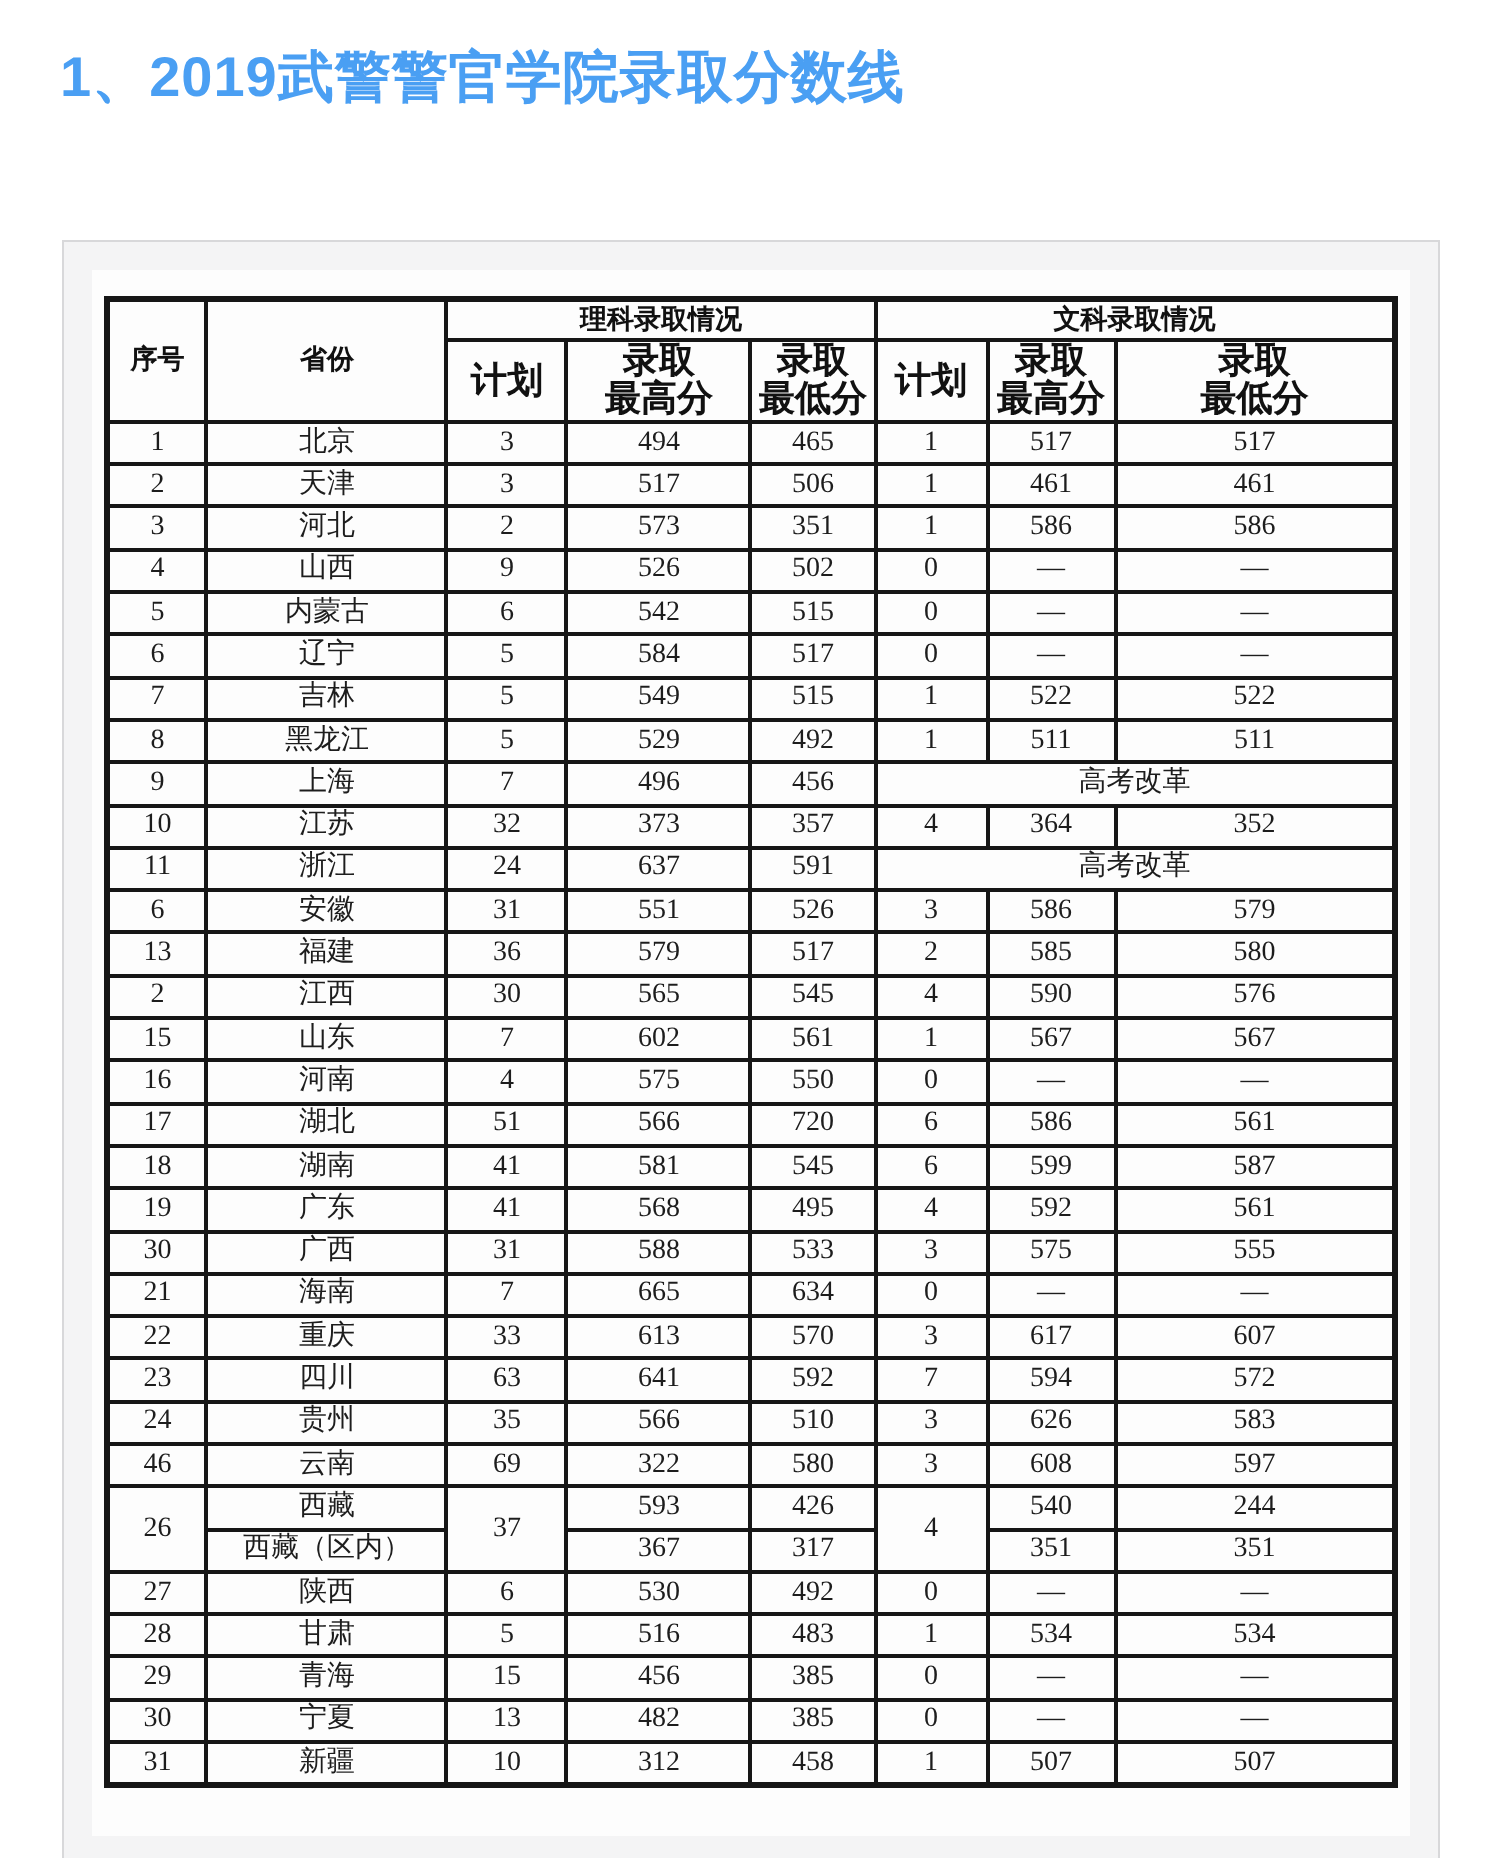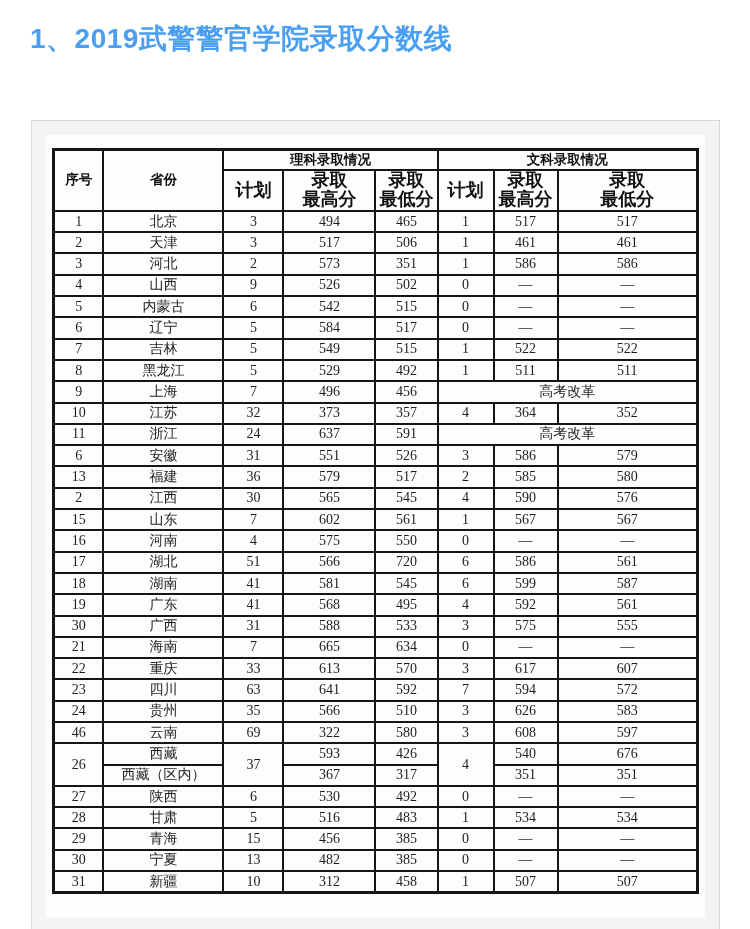--- a/index.html
+++ b/index.html
@@ -362,21 +362,21 @@
             <td>597</td>
           </tr>
           <tr>
             <td rowspan="2">26</td>
             <td>西藏</td>
             <td rowspan="2">37</td>
             <td>593</td>
             <td>426</td>
             <td rowspan="2">4</td>
             <td>540</td>
-            <td>676</td>
+            <td>244</td>
           </tr>
           <tr>
             <td>西藏（区内）</td>
             <td>367</td>
             <td>317</td>
             <td>351</td>
             <td>351</td>
           </tr>
           <tr>
             <td>27</td>

